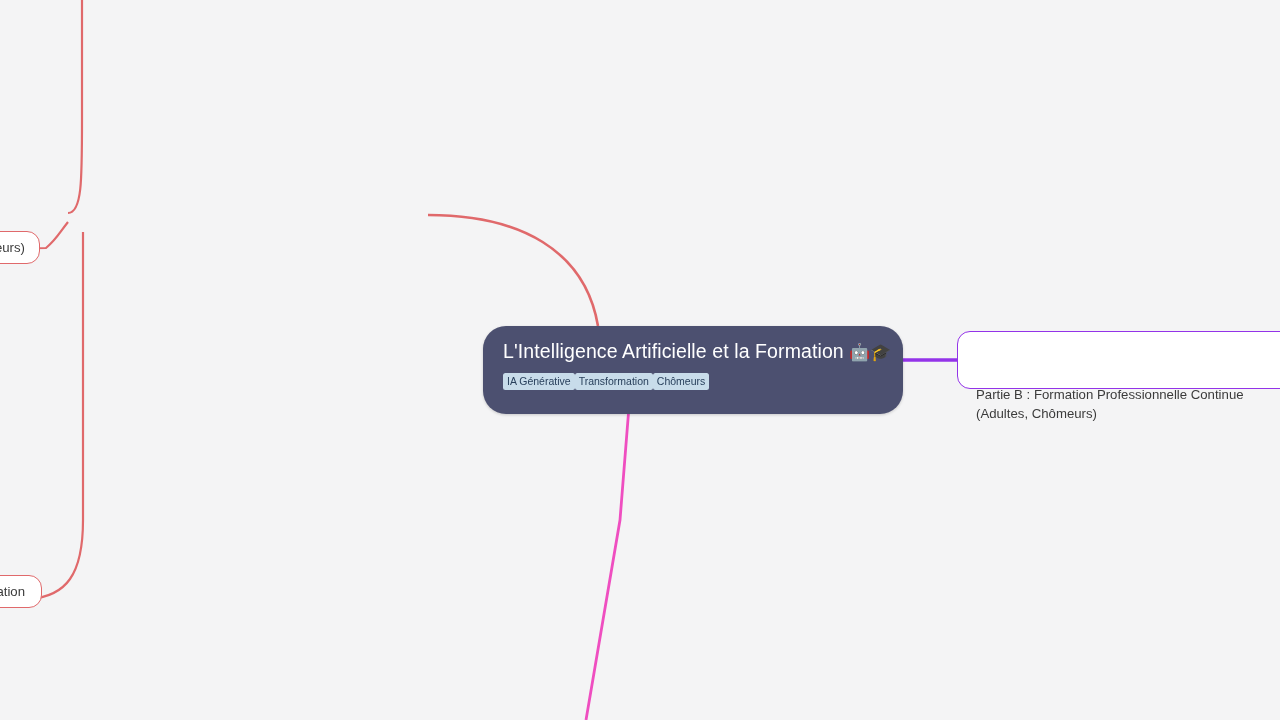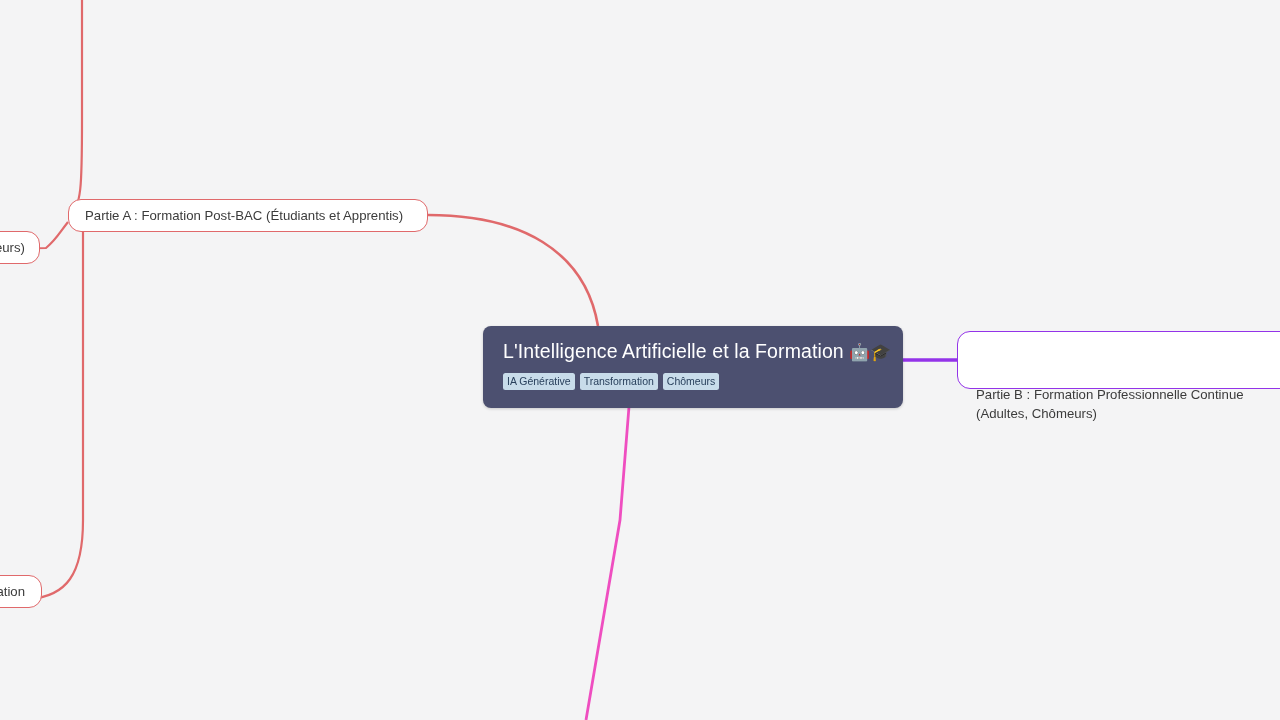--- a/index.html
+++ b/index.html
@@ -30,40 +30,39 @@
   }
 
   
   .root-node {
     position: absolute;
     left: 483px;
     top: 326px;
     width: 420px;
     box-sizing: border-box;
     background: #4c5070;
-    border-radius: 8px;
-    padding: 13px 18px 18px 20px;
+    border-radius: 23px;
+    padding: 13px 18px 24px 20px;
     box-shadow: 0 1px 3px rgba(0,0,0,0.18);
   }
   .root-title {
     color: #ffffff;
     font-size: 19.5px;
     line-height: 24px;
     font-weight: 400;
     letter-spacing: 0.1px;
     white-space: nowrap;
   }
   .root-title .emoji {
     font-size: 17px;
     letter-spacing: 0;
   }
   .root-tags {
     margin-top: 8px;
     display: flex;
-    gap: 5px;
     align-items: center;
   }
   .tag {
     background: #c8dcea;
     color: #29405c;
     font-size: 10.5px;
     line-height: 13px;
     padding: 1.5px 4px 2px 4px;
     border-radius: 2.5px;
     white-space: nowrap;
@@ -152,23 +151,20 @@
       <span>L'Intelligence Artificielle et la Formation</span>
       <span class="emoji">🤖🎓</span>
     </div>
     <div class="root-tags">
       <span class="tag">IA Générative</span>
       <span class="tag">Transformation</span>
       <span class="tag">Chômeurs</span>
     </div>
   </div>
 
-  <div class="node node-a">
-    <span class="node-label">Partie A : Formation Post-BAC (Étudiants et Apprentis)</span>
-  </div>
 
   <div class="node node-b">
     <span class="node-label">Partie B : Formation Professionnelle Continue (Adultes, Chômeurs)</span>
   </div>
 
   <div class="node node-clip-top">
     <span class="node-label">seurs)</span>
   </div>
 
   <div class="node node-clip-bottom">

